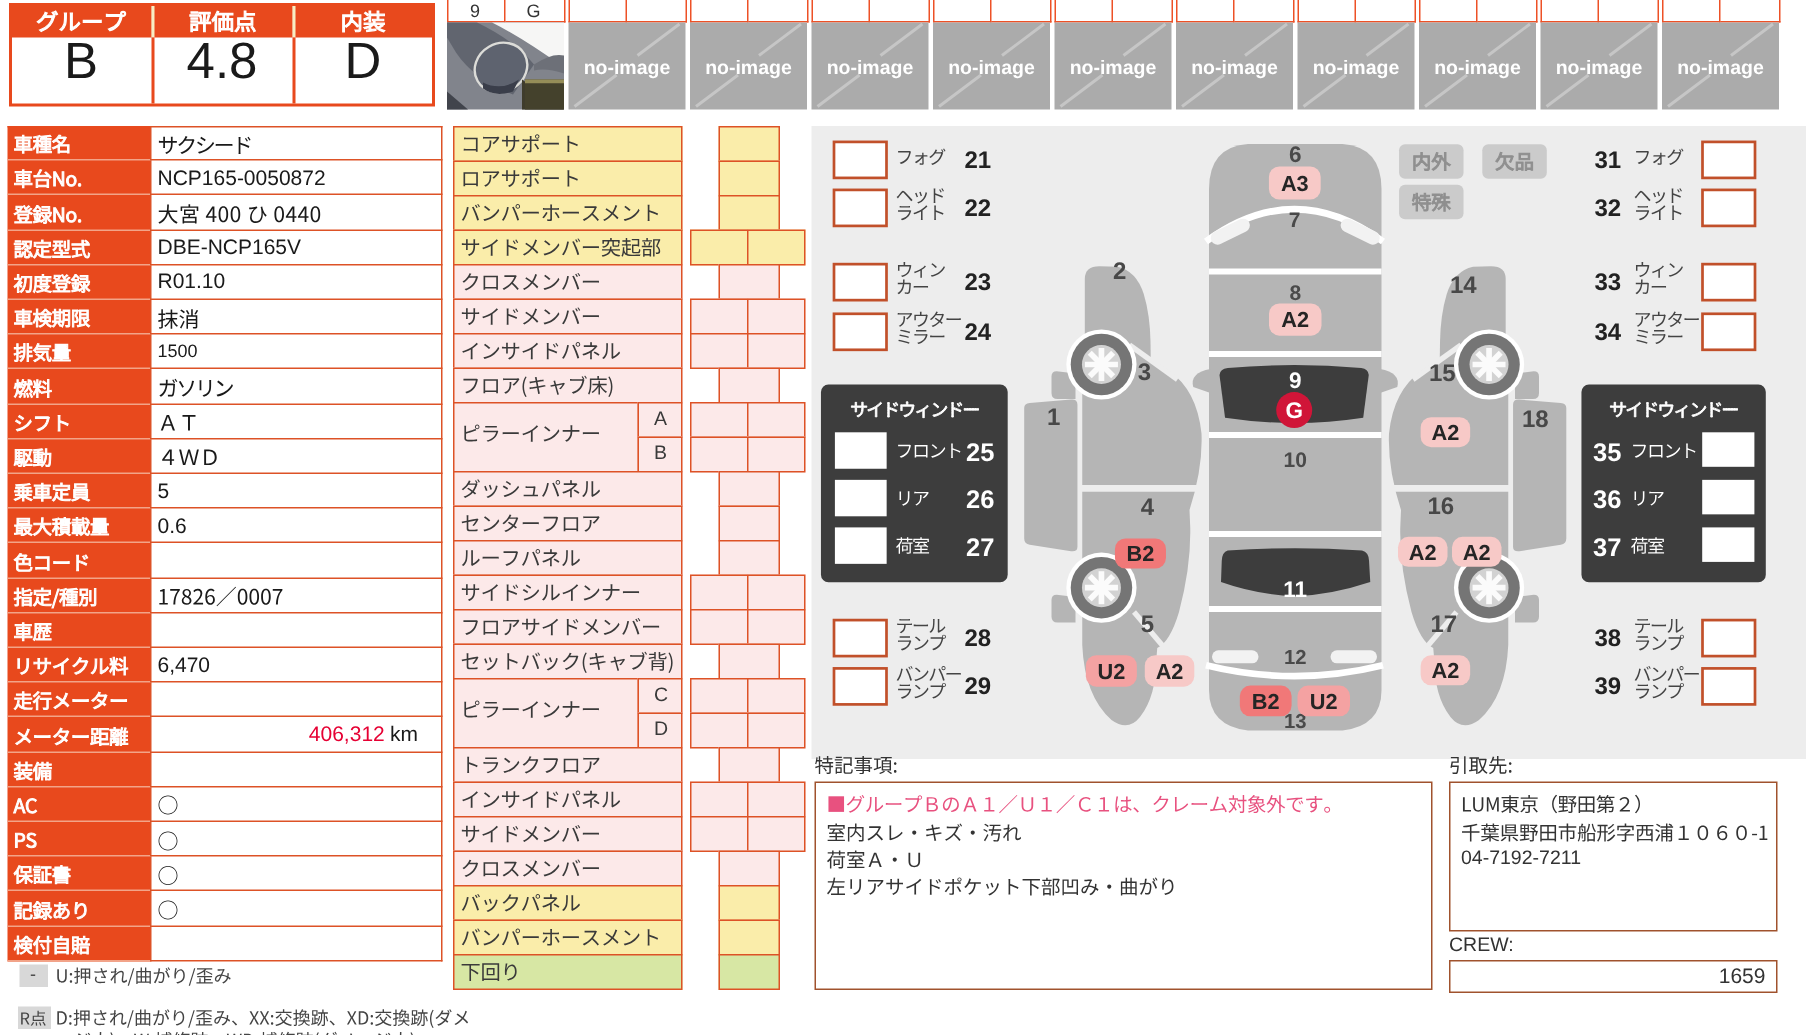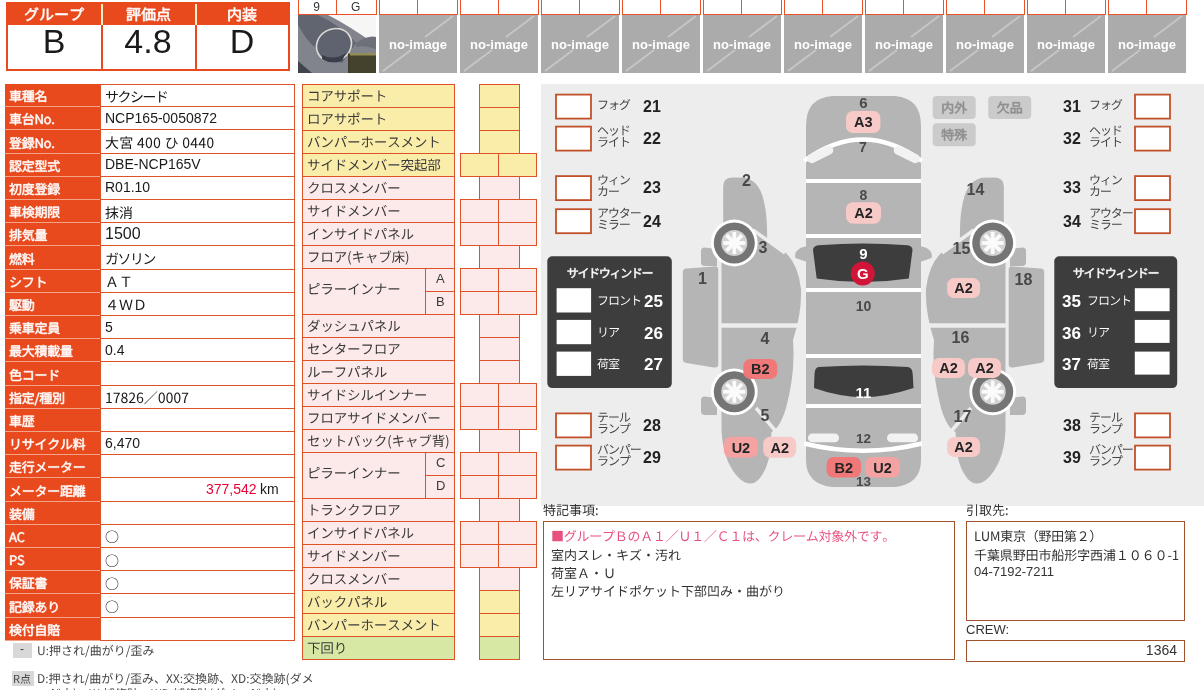--- a/index.html
+++ b/index.html
@@ -145,21 +145,21 @@
 
 <div class="ab" style="left:5px;top:223.2px;width:95px;height:23.2px;background:#e8491d;border-bottom:1px solid #f2a488"></div>
 <div class="ab" style="left:100px;top:223.2px;width:195px;height:23.2px;border-bottom:1px solid #dd5226;border-left:1px solid #dd5226"></div>
 <svg class="jt" style="position:absolute;left:9.0px;top:229.4px" width="39" height="11">
     <g fill="#fff" stroke="#fff" stroke-width="52" transform="translate(0,11) scale(0.013,-0.013)">
       <use href="#q39" x="0"></use>
       <use href="#q40" x="980"></use>
       <use href="#q41" x="1960"></use>
     </g>
   </svg>
-<div class="lt" style="left:105.0px;top:226.8px;font-size:16px;color:#1a1a1a;line-height:14px;">1500</div>
+<div class="lt" style="left:105.0px;top:226.8px;font-size:12px;color:#1a1a1a;line-height:14px;">1500</div>
 
 <div class="ab" style="left:5px;top:246.4px;width:95px;height:23.2px;background:#e8491d;border-bottom:1px solid #f2a488"></div>
 <div class="ab" style="left:100px;top:246.4px;width:195px;height:23.2px;border-bottom:1px solid #dd5226;border-left:1px solid #dd5226"></div>
 <svg class="jt" style="position:absolute;left:9.0px;top:252.6px" width="26" height="11">
     <g fill="#fff" stroke="#fff" stroke-width="52" transform="translate(0,11) scale(0.013,-0.013)">
       <use href="#q42" x="0"></use>
       <use href="#q43" x="980"></use>
     </g>
   </svg>
 <svg class="jt" style="position:absolute;left:105.0px;top:252.0px" width="51" height="12">
@@ -219,21 +219,21 @@
 <div class="ab" style="left:100px;top:339.2px;width:195px;height:23.2px;border-bottom:1px solid #dd5226;border-left:1px solid #dd5226"></div>
 <svg class="jt" style="position:absolute;left:9.0px;top:345.4px" width="65" height="11">
     <g fill="#fff" stroke="#fff" stroke-width="52" transform="translate(0,11) scale(0.013,-0.013)">
       <use href="#q59" x="0"></use>
       <use href="#q22" x="980"></use>
       <use href="#q60" x="1960"></use>
       <use href="#q61" x="2940"></use>
       <use href="#q41" x="3920"></use>
     </g>
   </svg>
-<div class="lt" style="left:105.0px;top:342.8px;font-size:14px;color:#1a1a1a;line-height:14px;">0.4</div>
+<div class="lt" style="left:105.0px;top:342.8px;font-size:14px;color:#1a1a1a;line-height:14px;">0.6</div>
 
 <div class="ab" style="left:5px;top:362.4px;width:95px;height:23.2px;background:#e8491d;border-bottom:1px solid #f2a488"></div>
 <div class="ab" style="left:100px;top:362.4px;width:195px;height:23.2px;border-bottom:1px solid #dd5226;border-left:1px solid #dd5226"></div>
 <svg class="jt" style="position:absolute;left:9.0px;top:368.6px" width="52" height="11">
     <g fill="#fff" stroke="#fff" stroke-width="52" transform="translate(0,11) scale(0.013,-0.013)">
       <use href="#q62" x="0"></use>
       <use href="#q63" x="980"></use>
       <use href="#q2" x="1960"></use>
       <use href="#q15" x="2940"></use>
     </g>
@@ -306,21 +306,21 @@
 <svg class="jt" style="position:absolute;left:9.0px;top:484.6px" width="77" height="11">
     <g fill="#fff" stroke="#fff" stroke-width="52" transform="translate(0,11) scale(0.013,-0.013)">
       <use href="#q77" x="0"></use>
       <use href="#q2" x="980"></use>
       <use href="#q78" x="1960"></use>
       <use href="#q2" x="2940"></use>
       <use href="#q79" x="3920"></use>
       <use href="#q80" x="4900"></use>
     </g>
   </svg>
-<div class="lt" style="left:256.5px;top:482.0px;font-size:14px;color:#e60033;transform:translateX(-100%);line-height:14px;">377,542</div>
+<div class="lt" style="left:256.5px;top:482.0px;font-size:14px;color:#e60033;transform:translateX(-100%);line-height:14px;">406,312</div>
 <div class="lt" style="left:260.0px;top:482.0px;font-size:14px;color:#1a1a1a;line-height:14px;">km</div>
 
 <div class="ab" style="left:5px;top:501.6px;width:95px;height:23.2px;background:#e8491d;border-bottom:1px solid #f2a488"></div>
 <div class="ab" style="left:100px;top:501.6px;width:195px;height:23.2px;border-bottom:1px solid #dd5226;border-left:1px solid #dd5226"></div>
 <svg class="jt" style="position:absolute;left:9.0px;top:507.8px" width="26" height="11">
     <g fill="#fff" stroke="#fff" stroke-width="52" transform="translate(0,11) scale(0.013,-0.013)">
       <use href="#q8" x="0"></use>
       <use href="#q81" x="980"></use>
     </g>
   </svg>
@@ -1321,21 +1321,21 @@
       <use href="#q189" x="12896"></use>
       <use href="#q188" x="13888"></use>
       <use href="#q190" x="14880"></use>
       <use href="#q67" x="15219"></use>
     </g>
   </svg>
 <div class="lt" style="left:974.0px;top:565.0px;font-size:13px;color:#333;line-height:13px;">04-7192-7211</div>
 
 <div class="lt" style="left:966.0px;top:623.0px;font-size:13px;color:#333;line-height:13px;">CREW:</div>
 <div class="ab" style="left:966px;top:640px;width:219px;height:22px;border:1px solid #a0522d;background:#fff"></div>
-<div class="lt" style="left:1177.0px;top:642.5px;font-size:14px;color:#333;transform:translateX(-100%);line-height:14px;">1364</div>
+<div class="lt" style="left:1177.0px;top:642.5px;font-size:14px;color:#333;transform:translateX(-100%);line-height:14px;">1659</div>
 
 <div class="ab" style="left:12.5px;top:642.8px;width:19px;height:15px;background:#d8d8d8"></div>
 <div class="lt" style="left:22.0px;top:643.3px;font-size:12px;color:#444;transform:translateX(-50%);line-height:12px;">-</div>
 <svg class="jt" style="position:absolute;left:36.5px;top:644.3px" width="118" height="11">
     <g fill="#444" transform="translate(0,11) scale(0.012,-0.012)">
       <use href="#q169" x="0"></use>
       <use href="#q139" x="721"></use>
       <use href="#q191" x="999"></use>
       <use href="#q192" x="1999"></use>
       <use href="#q158" x="2999"></use>

